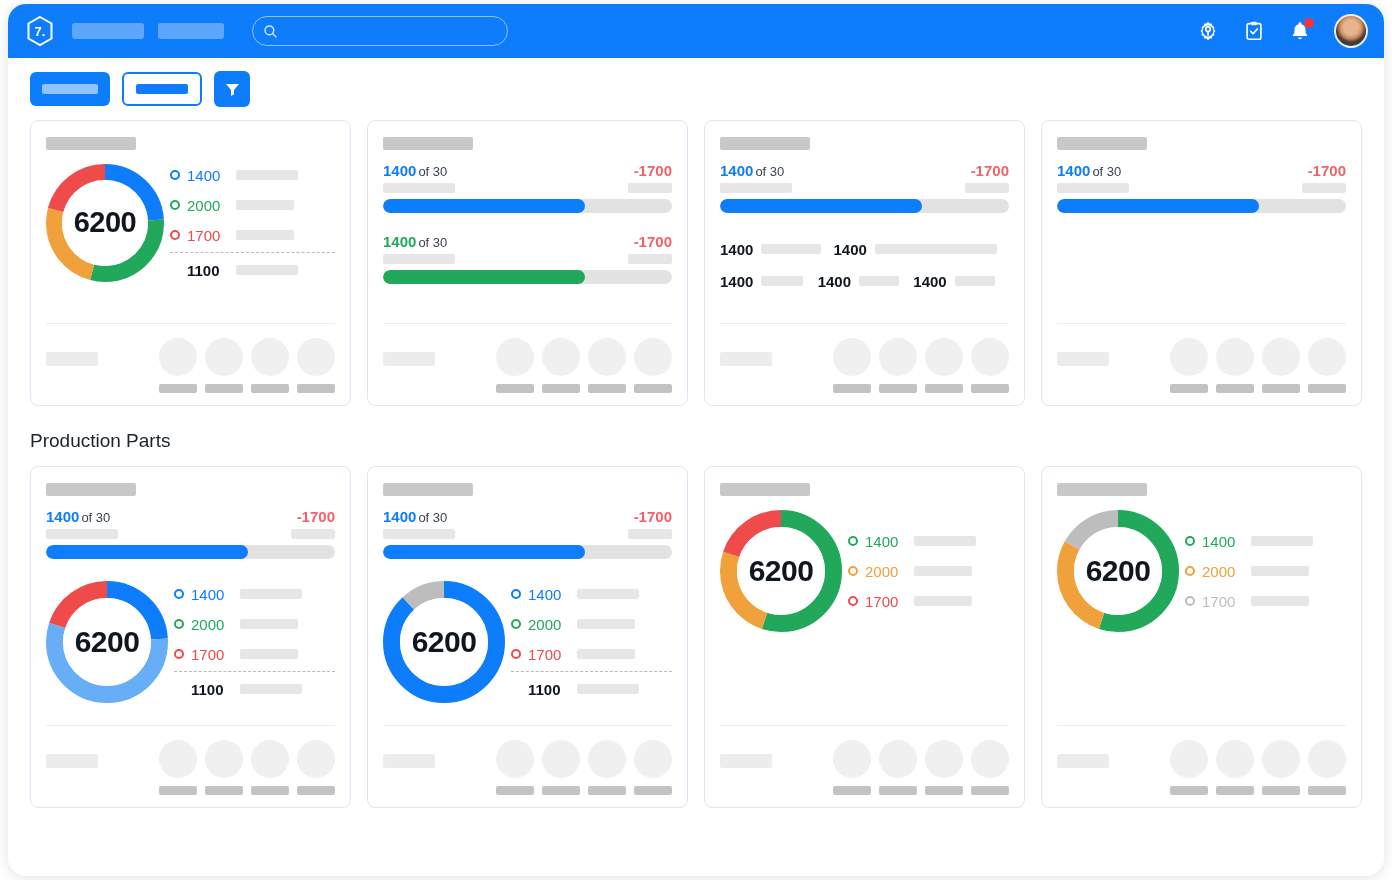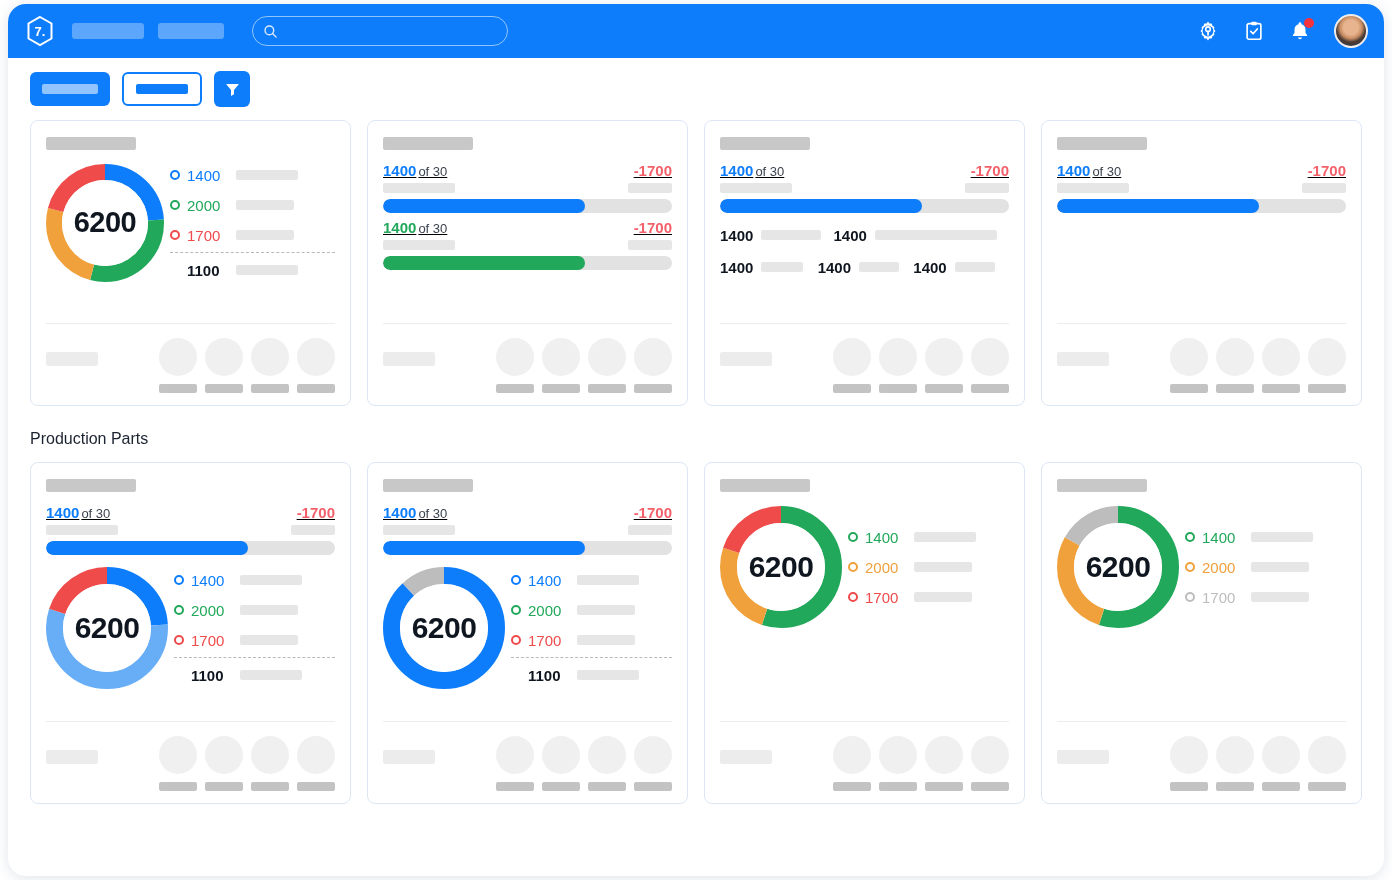--- a/index.html
+++ b/index.html
@@ -71,21 +71,21 @@
   .btn-outline .bar { width: 52px; height: 10px; border-radius: 2px; background: #0d7dfb; }
   .btn-icon {
     width: 36px; height: 36px; border-radius: 6px; background: #0d7dfb;
     display: flex; align-items: center; justify-content: center; border: none; cursor: pointer;
   }
 
   
   .content { flex: 1; padding: 0 22px 16px 22px; overflow: hidden; }
   .grid { display: grid; grid-template-columns: repeat(4, 1fr); gap: 16px; }
   .section-title {
-    font-size: 16px; color: #1b2330; font-weight: 400;
+    font-size: 19px; color: #1b2330; font-weight: 400;
     margin: 24px 0 14px 0;
   }
   .card {
     background: #fff;
     border: 1px solid #dce7f5;
     border-radius: 8px;
     padding: 16px 15px 12px 15px;
     display: flex; flex-direction: column;
   }
   .card.r1 { height: 286px; }
@@ -111,21 +111,21 @@
     width: 10px; height: 10px; border-radius: 50%;
     border: 2.5px solid currentColor; flex: 0 0 10px;
   }
   .legend-val { font-size: 15px; min-width: 42px; }
   .legend-bar { height: 10px; border-radius: 2px; background: #e6e6e6; }
   .dashed-sep { border-top: 1px dashed #b9b9b9; margin: 2px 0 2px 0; }
   .legend-row.total { padding-left: 17px; }
   .legend-row.total .legend-val { color: #10161f; font-weight: 700; }
 
   
-  .prog-block { margin-bottom: 6px; text-decoration: underline; }
+  .prog-block { margin-bottom: 20px; }
   .prog-top { display: flex; align-items: baseline; justify-content: space-between; }
   .prog-left { font-size: 15px; }
   .prog-left .num { font-weight: 700; }
   .prog-left .of { color: #3a434f; font-size: 13px; margin-left: 2px; }
   .prog-right { font-size: 15px; font-weight: 700; color: #f3606a; }
   .prog-subskel { display: flex; justify-content: space-between; margin: 4px 0 6px 0; }
   .prog-track {
     height: 14px; border-radius: 7px; background: #e2e2e2; overflow: hidden;
   }
   .prog-fill { height: 100%; border-radius: 7px; }

